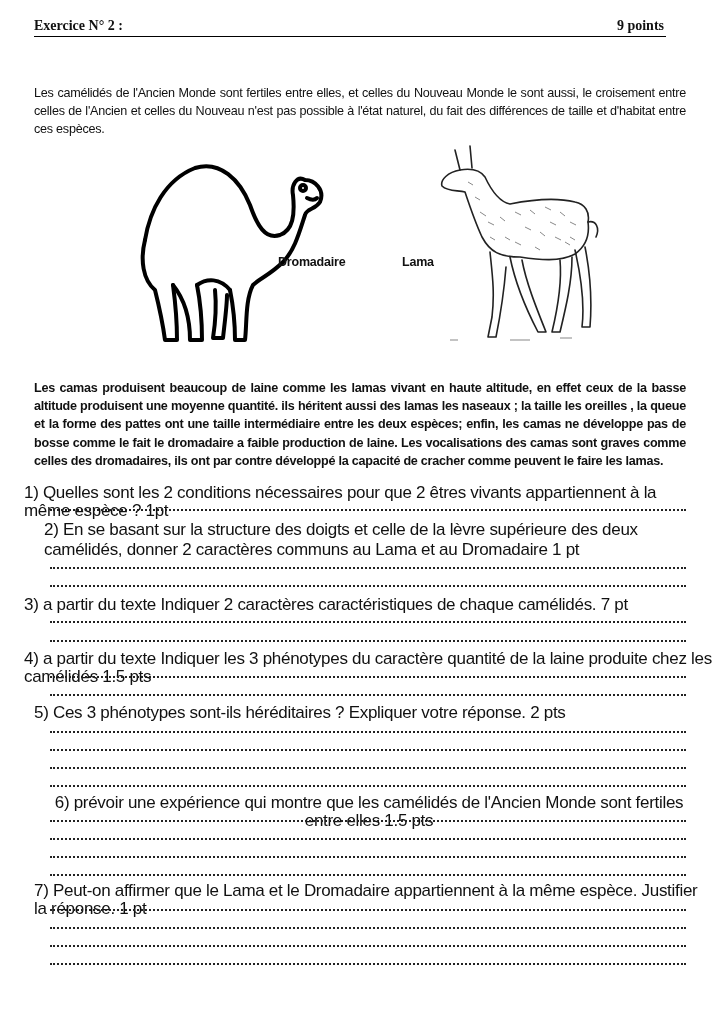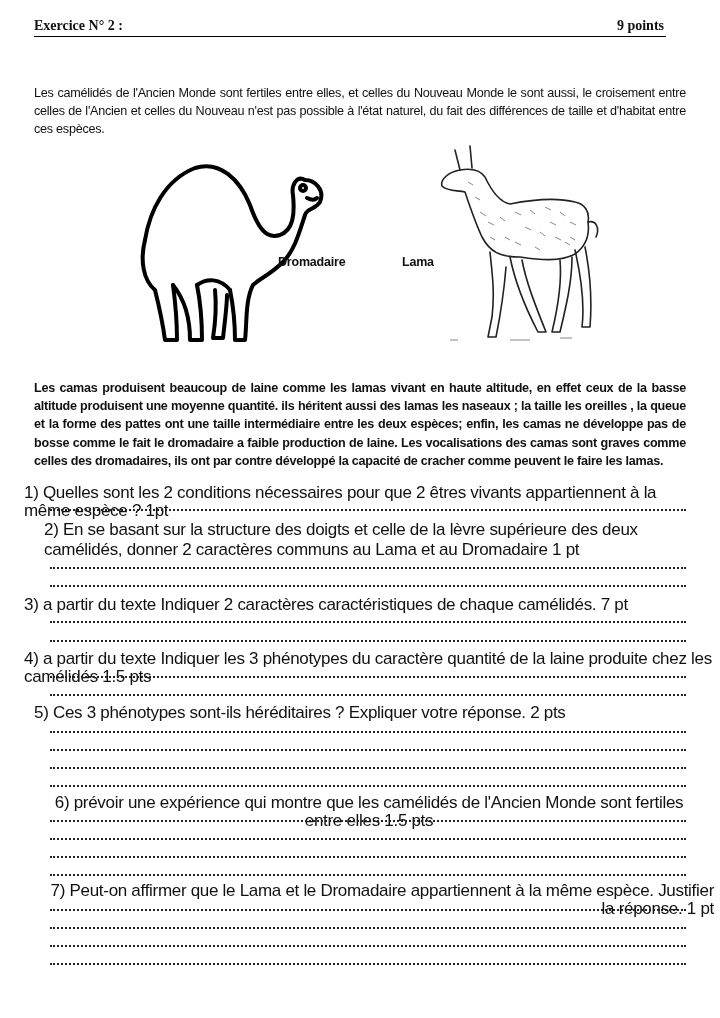--- a/index.html
+++ b/index.html
@@ -89,17 +89,17 @@
 <div class="dots" style="top:745px;"></div>
 <div class="dots" style="top:763px;"></div>
 <div class="dots" style="top:781px;"></div>
 
 <div class="question" style="left:34px;top:794px;width:670px;text-align:center;">6) prévoir une expérience qui montre que les camélidés de l'Ancien Monde sont fertiles entre elles 1.5 pts</div>
 <div class="dots" style="top:816px;"></div>
 <div class="dots" style="top:834px;"></div>
 <div class="dots" style="top:852px;"></div>
 <div class="dots" style="top:870px;"></div>
 
-<div class="question" style="left:44px;top:882px;width:670px;text-align:right;">7) Peut-on affirmer que le Lama et le Dromadaire appartiennent à la même espèce. Justifier la réponse. 1 pt</div>
+<div class="question" style="left:34px;top:882px;width:670px;">7) Peut-on affirmer que le Lama et le Dromadaire appartiennent à la même espèce. Justifier la réponse. 1 pt</div>
 <div class="dots" style="top:905px;"></div>
 <div class="dots" style="top:923px;"></div>
 <div class="dots" style="top:941px;"></div>
 <div class="dots" style="top:959px;"></div>
 
 </body></html>

